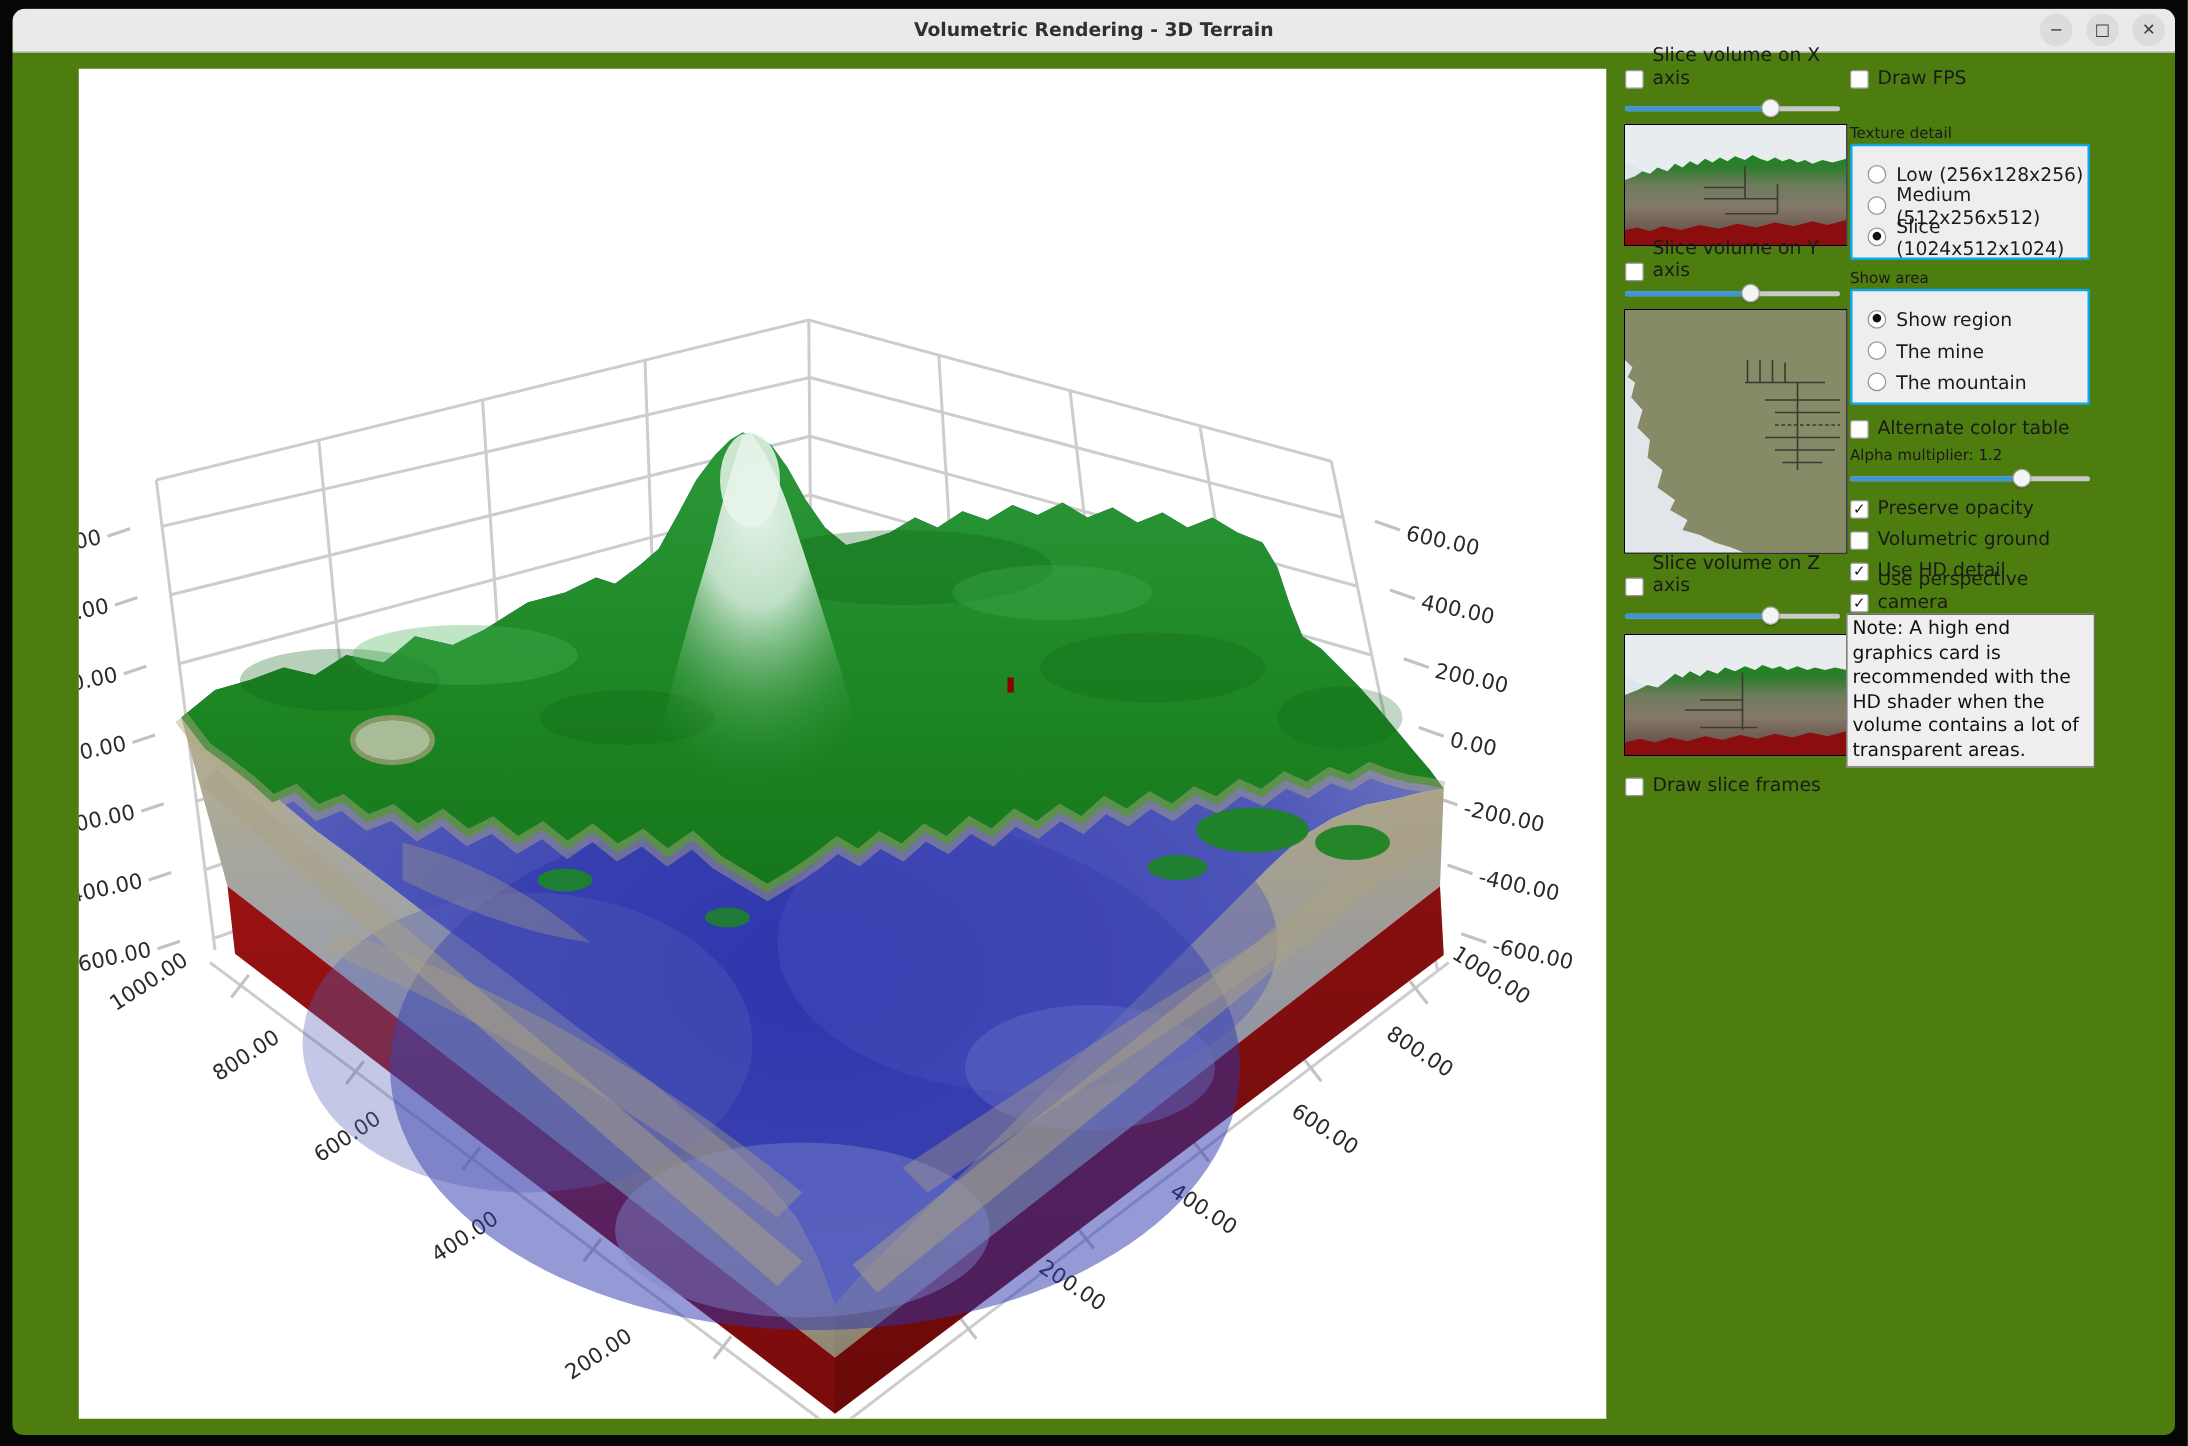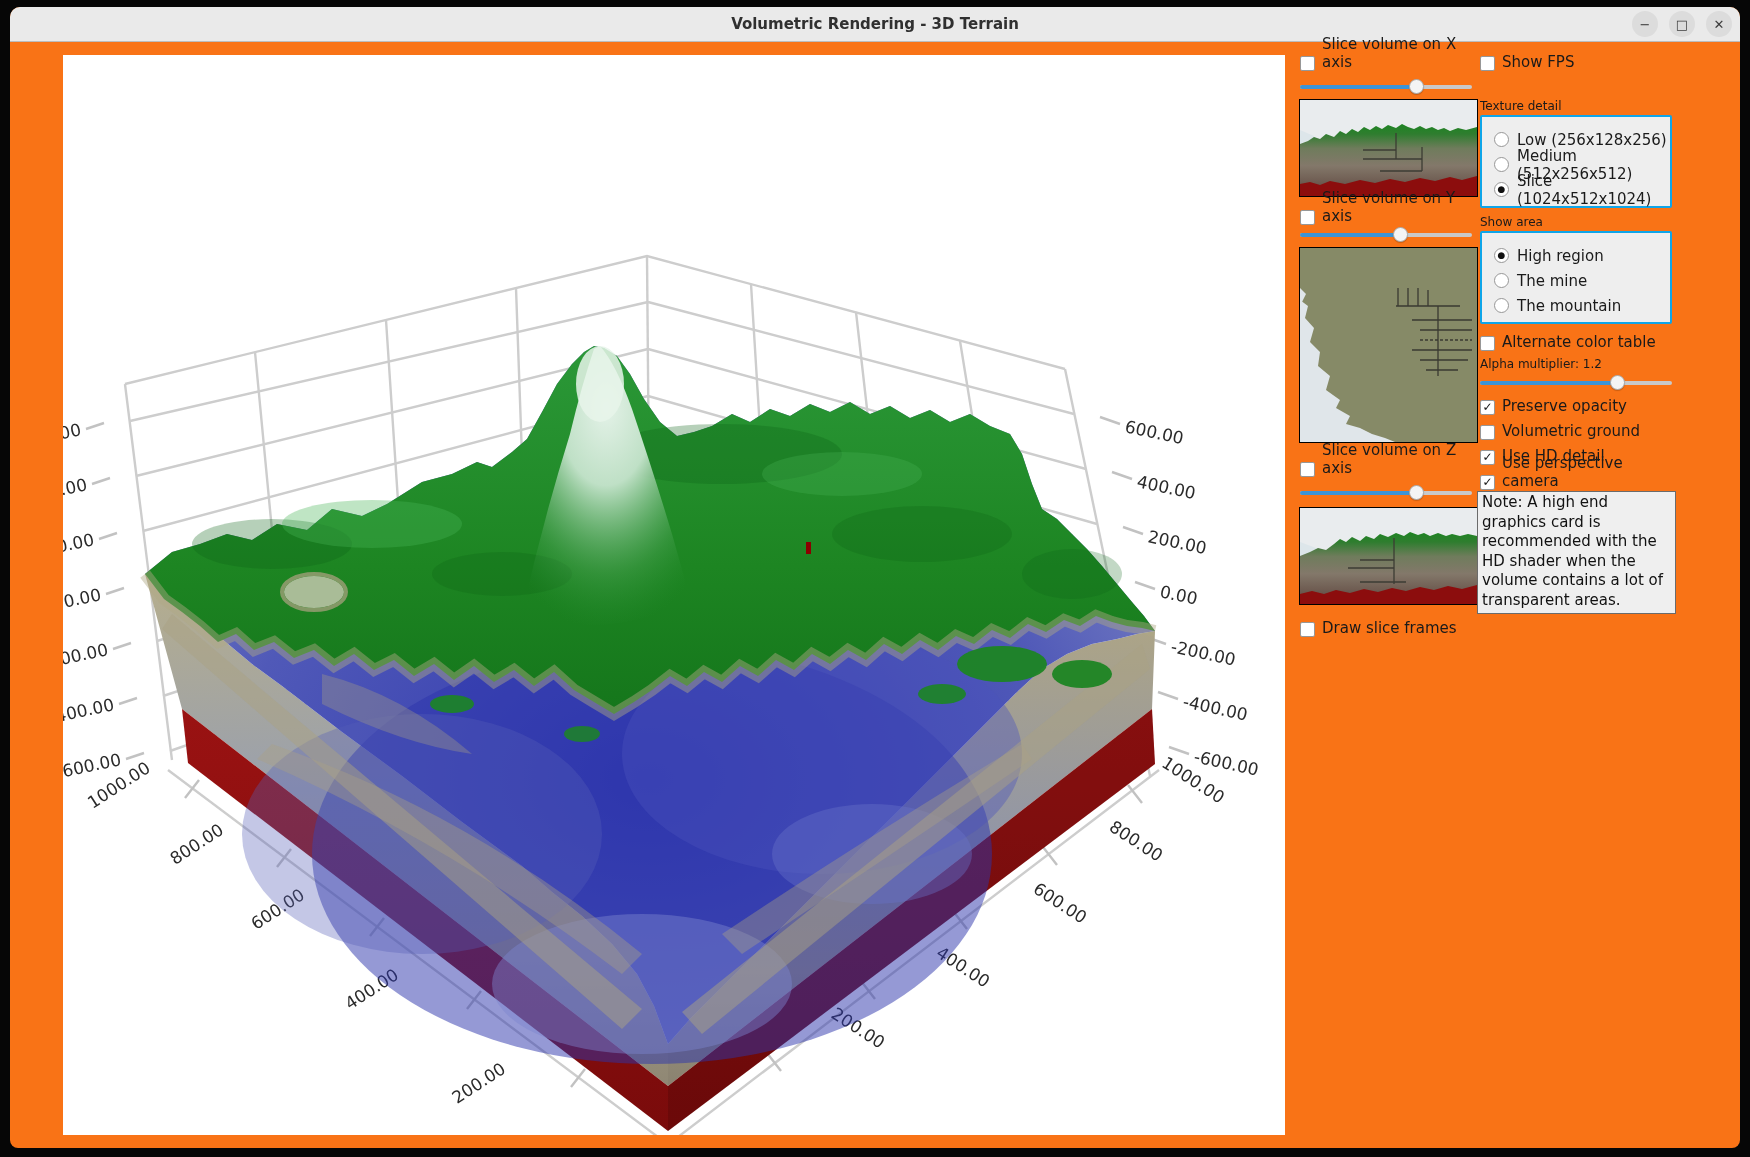--- a/index.html
+++ b/index.html
@@ -1,19 +1,19 @@
 <!DOCTYPE html>
 <html><head>
 <meta charset="utf-8">
 <style>
   html,body{margin:0;padding:0;background:#000;}
   *{box-sizing:border-box;}
   .stage{position:relative;width:1750px;height:1157px;background:#060606;overflow:hidden;
          font-family:"DejaVu Sans","Liberation Sans",sans-serif;}
-  .window{position:absolute;left:10px;top:7px;width:1730px;height:1141px;background:#f97316;
+  .window{position:absolute;left:10px;top:7px;width:1730px;height:1141px;background:#4d7c0f;
           border-radius:10px 10px 8px 8px;overflow:hidden;}
   .titlebar{position:absolute;left:0;top:0;width:100%;height:35px;background:#eaeaea;
             border-bottom:1px solid #bcbcbc;display:flex;align-items:center;justify-content:center;}
   .title{font-size:15px;font-weight:bold;color:#303030;}
   .winbtns{position:absolute;right:8px;top:4px;display:flex;gap:11px;}
   .winbtn{width:26px;height:26px;border-radius:50%;background:#dcdcdc;color:#3c3c3c;
           display:flex;align-items:center;justify-content:center;font-size:13px;cursor:default;}
   .plot{position:absolute;left:53px;top:48px;width:1222px;height:1080px;background:#ffffff;}
   .plot svg{display:block;}
 
@@ -292,21 +292,21 @@
     </svg>
   </div>
 
   <div class="ctl chkrow" style="left:1290px;top:612px;width:180px">
     <span class="cb"></span>
     <span>Draw slice frames</span>
   </div>
 
   <div class="ctl chkrow" style="left:1470px;top:46px;width:190px">
     <span class="cb"></span>
-    <span>Show FPS</span>
+    <span>Draw FPS</span>
   </div>
 
   <div class="sectlabel" style="left:1470px;top:92px">Texture detail</div>
   <div class="groupbox" style="left:1470px;top:108px;width:192px;height:93px">
     <div class="ctl radrow" style="position:relative">
       <span class="radio"></span>
       <span>Low (256x128x256)</span>
     </div>
     <div class="ctl radrow" style="position:relative">
       <span class="radio"></span>
@@ -315,21 +315,21 @@
     <div class="ctl radrow" style="position:relative">
       <span class="radio">●</span>
       <span>Slice (1024x512x1024)</span>
     </div>
   </div>
 
   <div class="sectlabel" style="left:1470px;top:208px">Show area</div>
   <div class="groupbox" style="left:1470px;top:224px;width:192px;height:93px">
     <div class="ctl radrow" style="position:relative">
       <span class="radio">●</span>
-      <span>High region</span>
+      <span>Show region</span>
     </div>
     <div class="ctl radrow" style="position:relative">
       <span class="radio"></span>
       <span>The mine</span>
     </div>
     <div class="ctl radrow" style="position:relative">
       <span class="radio"></span>
       <span>The mountain</span>
     </div>
   </div>

